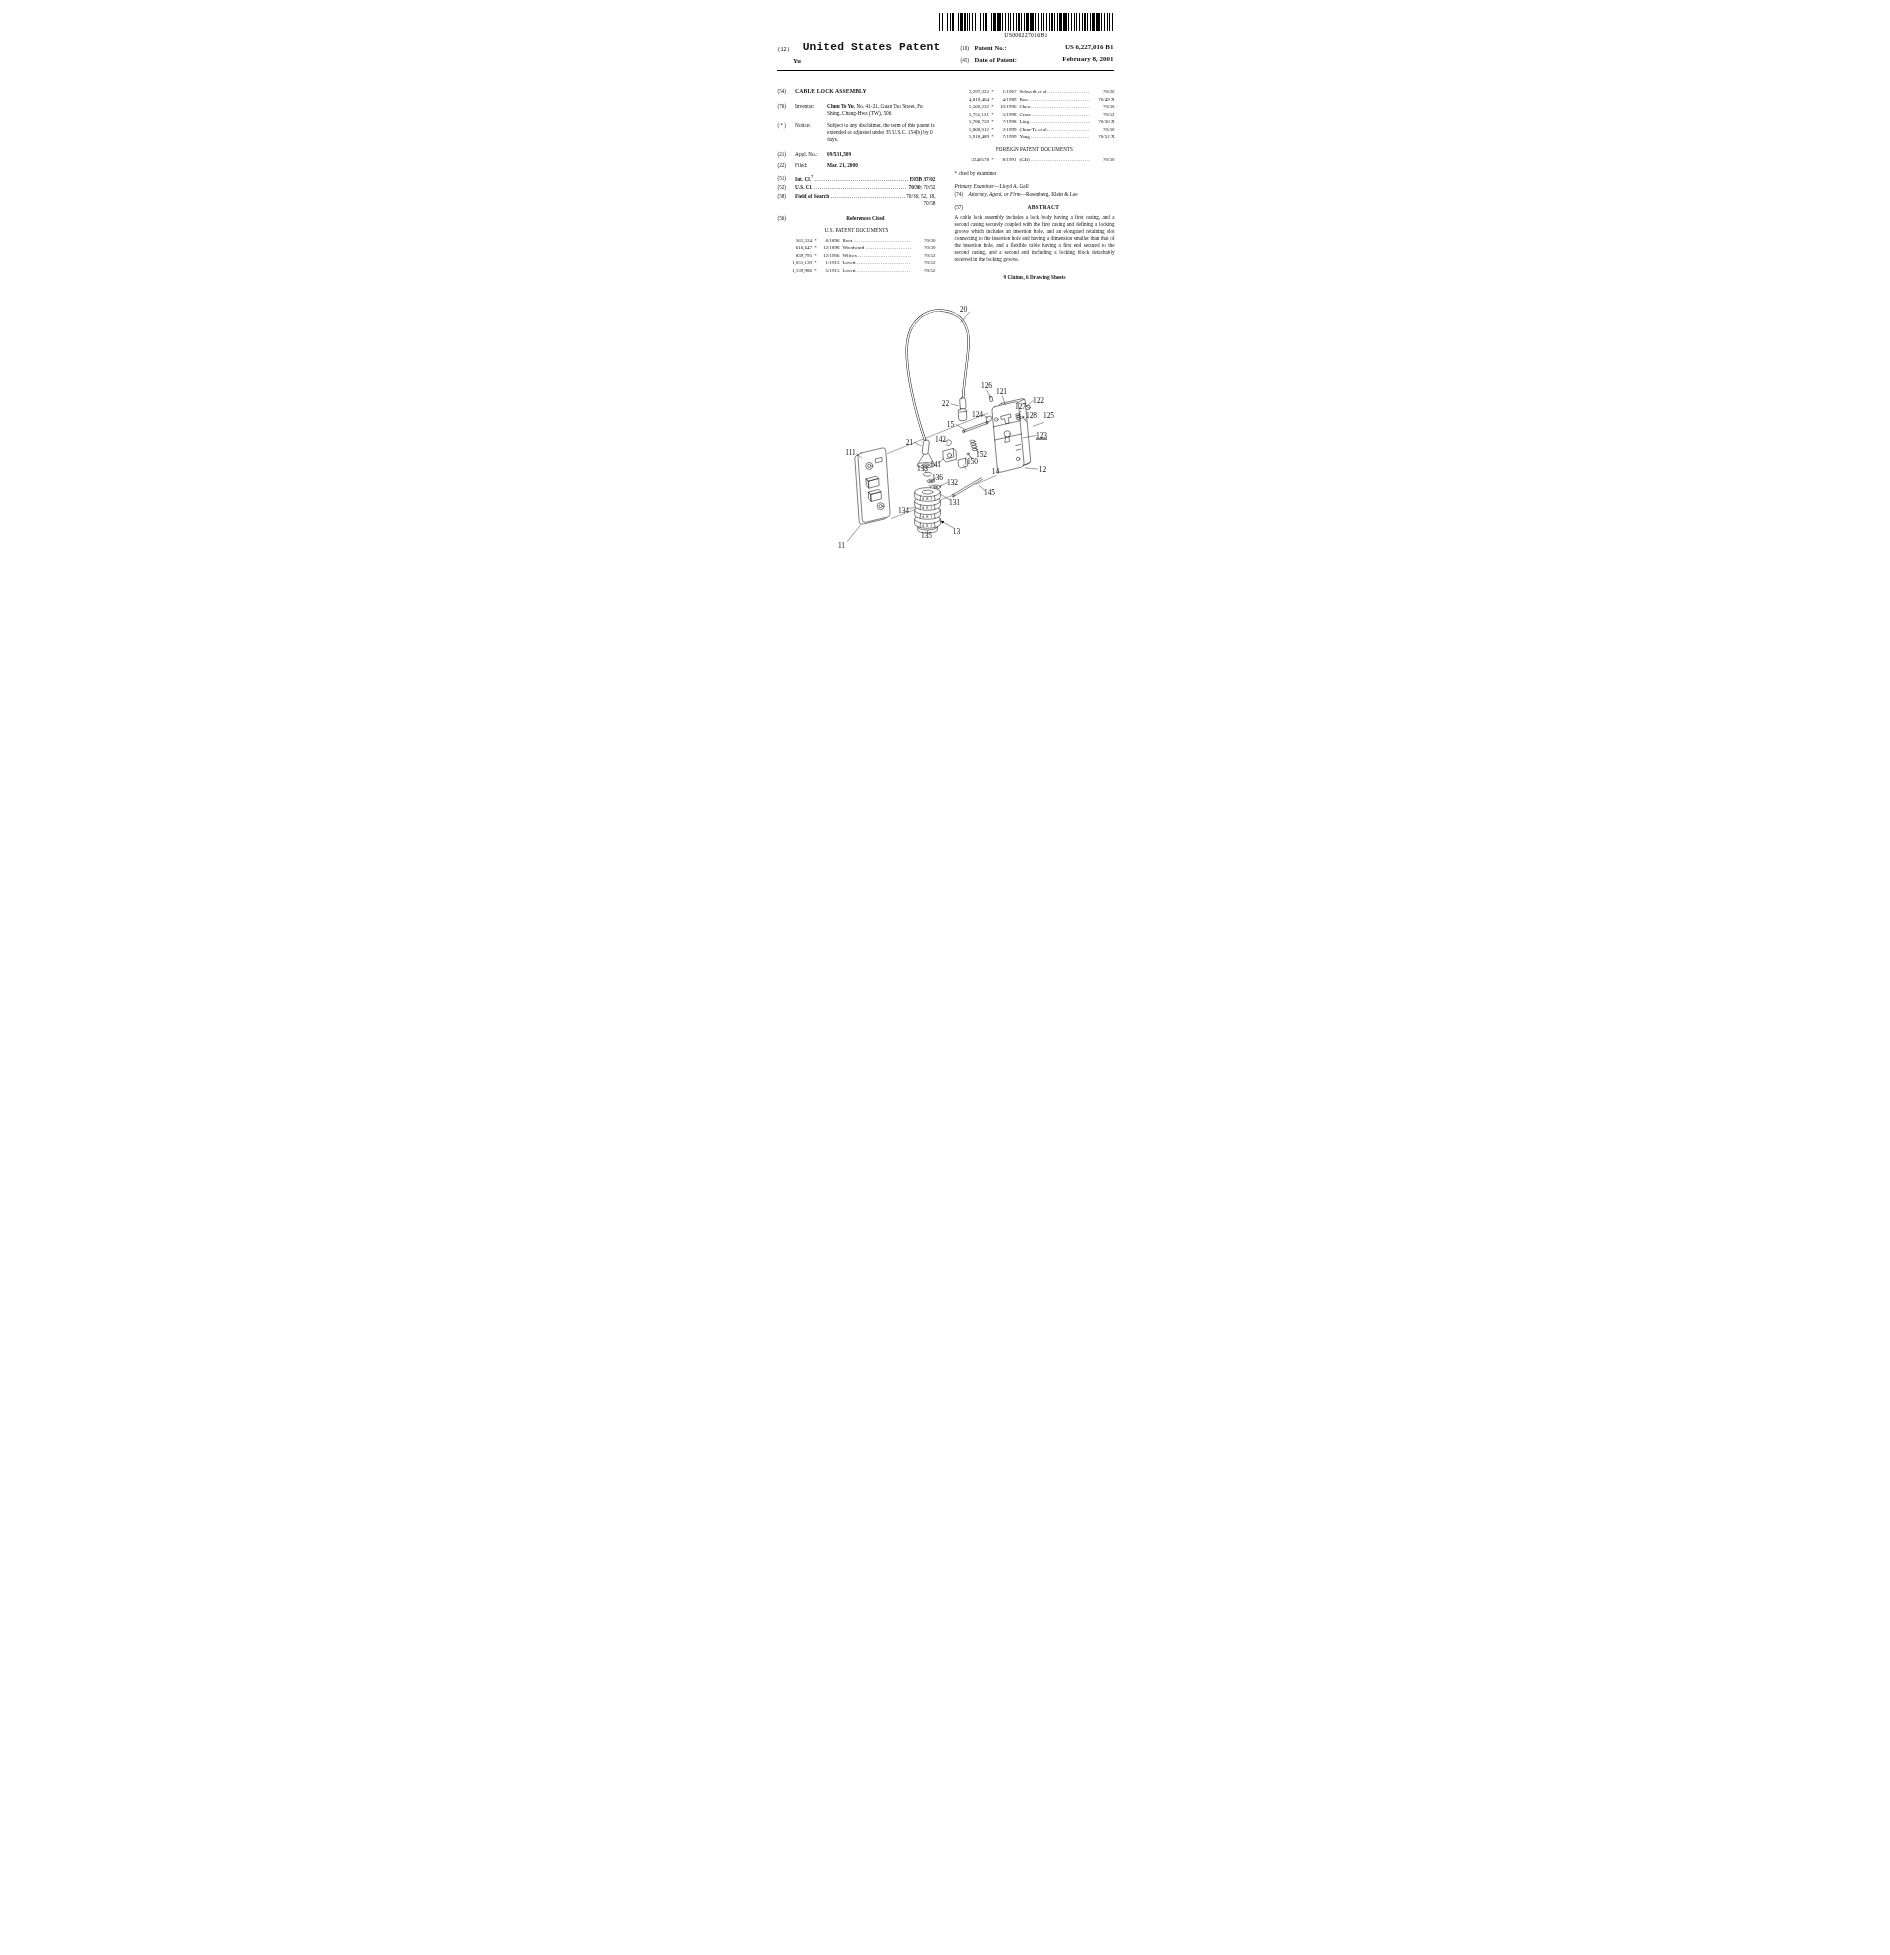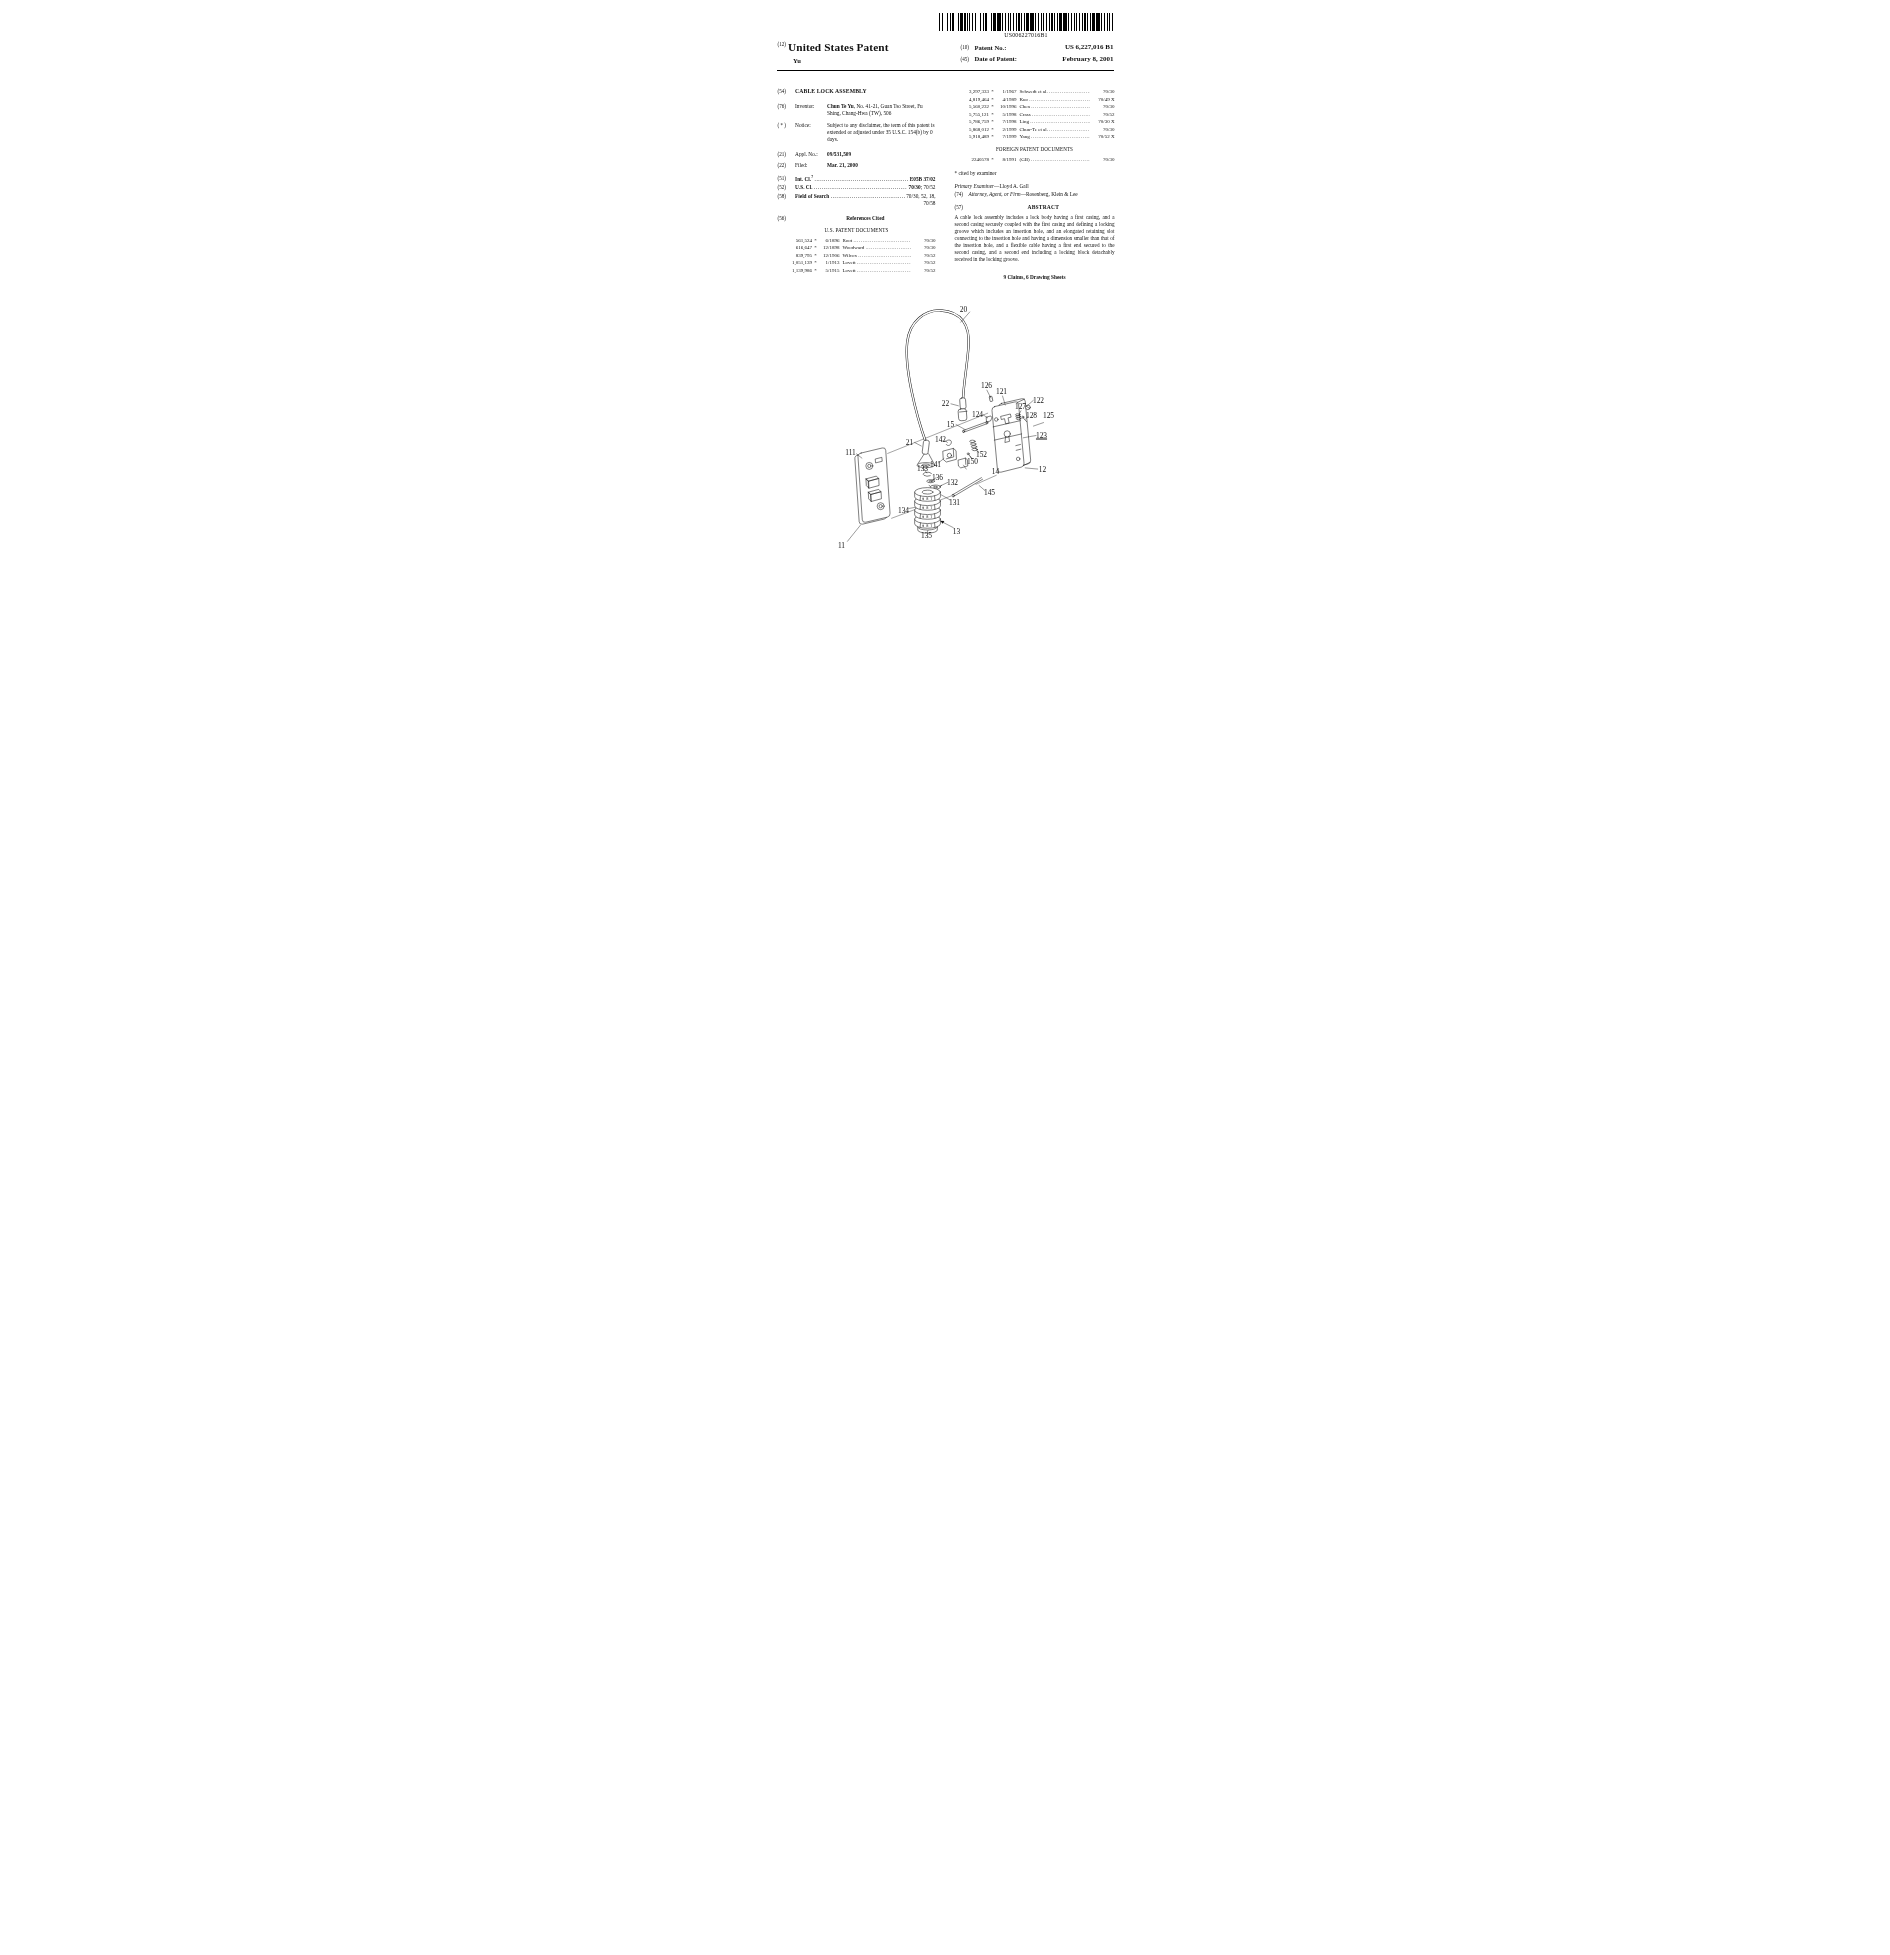--- a/index.html
+++ b/index.html
@@ -12,25 +12,25 @@
   .barcode { height:18px; background-color:#fff;
     background-image:
       repeating-linear-gradient(90deg,#000 0 0.8px,transparent 0.8px 2px,#000 2px 2.3px,transparent 2.3px 2.7px,#000 2.7px 3.9px,transparent 3.9px 5.5px),
       repeating-linear-gradient(90deg,#000 0 0.4px,transparent 0.4px 1.6px,#000 1.6px 2.3px,transparent 2.3px 3.5px,#000 3.5px 3.9px,transparent 3.9px 6.6px);
   }
   .barcode-text { font-size:5.9px; margin-top:1.2px; letter-spacing:0.2px; }
 
   
   .header { position:absolute; top:41px; left:45px; width:336px; display:flex; justify-content:space-between; }
   .tag { font-size:5.1px; }
-  .doc-type-row { display:flex; align-items:flex-start; gap:2px; }
+  .doc-type-row { display:flex; align-items:flex-end; gap:13px;font-family:Liberation Mono, monospace; }
   .doc-type { font-size:11.3px; font-weight:bold; letter-spacing:0.1px; }
   .inventor-short { font-size:6.6px; font-weight:bold; margin:3.5px 0 0 15.6px; }
   .header-right { width:153px; padding-top:2px; }
-  .hr-row { display:flex; align-items:center; margin-bottom:3.5px; }
+  .hr-row { display:flex; align-items:flex-end; margin-bottom:3.5px; }
   .hr-row .tag { width:14px; flex:none; }
   .hr-label { font-size:6.6px; font-weight:bold; }
   .hr-value { margin-left:auto; font-size:7px; font-weight:bold; }
   .rule { position:absolute; top:70px; left:44px; width:337px; height:0.8px; background:#000; }
 
   
   .columns { position:absolute; top:88px; left:45px; width:337px; display:flex; gap:19px; }
   .col-left { width:158px; flex:none; }
   .col-right { width:160px; flex:none; }
   .bold { font-weight:bold; }

